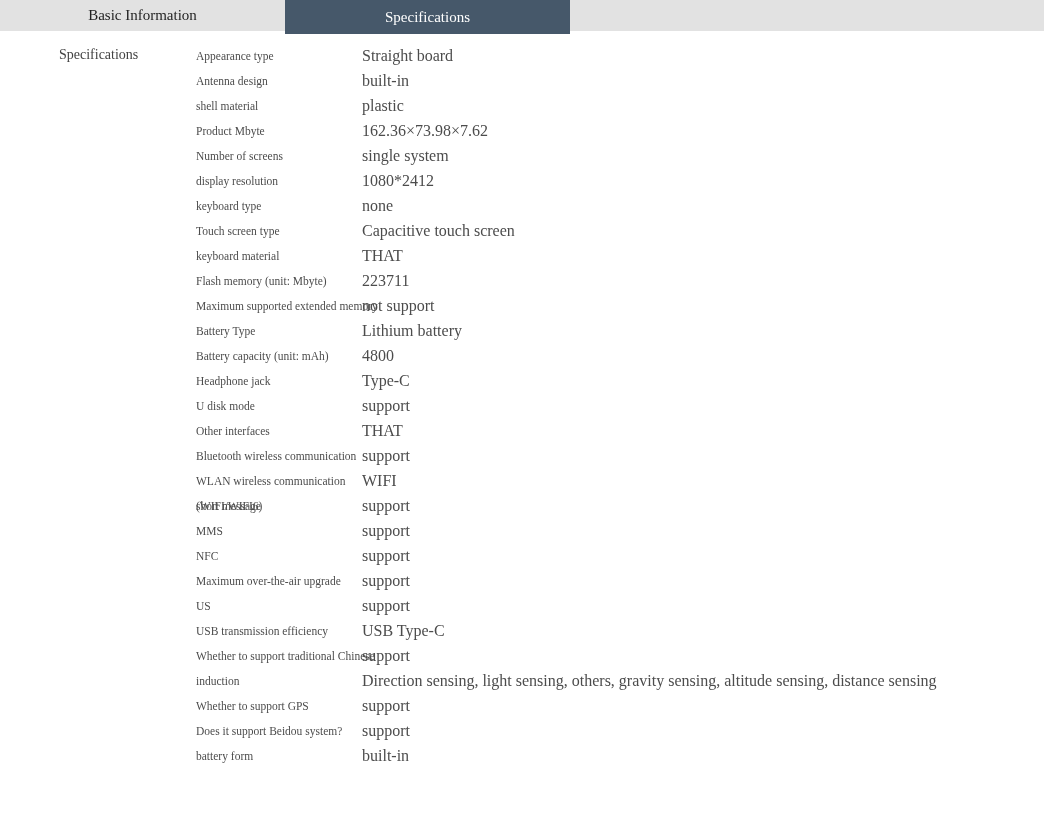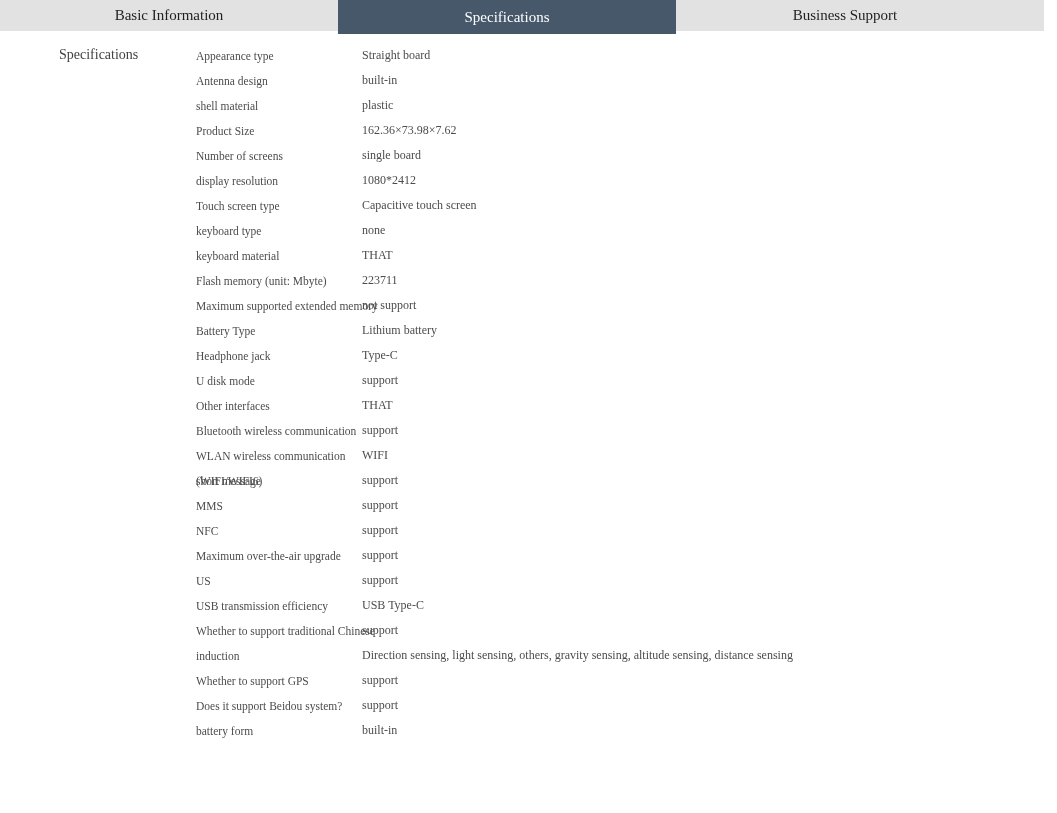--- a/index.html
+++ b/index.html
@@ -19,21 +19,21 @@
     position: absolute;
     top: 0;
     left: 0;
     width: 1044px;
     height: 31px;
     background: #e2e2e2;
     display: flex;
     align-items: flex-start;
   }
   .tab {
-    width: 338px;
+    width: 285px;
     height: 31px;
     display: flex;
     align-items: center;
     justify-content: center;
     font-size: 15px;
     color: #1f1f1f;
     cursor: pointer;
     box-sizing: border-box;
   }
   .tab.active {
@@ -74,84 +74,87 @@
     position: relative;
   }
   .spec-label .overlay-label {
     position: absolute;
     left: 0;
     top: 50%;
     transform: translateY(-50%);
     white-space: nowrap;
   }
   .spec-value {
-    font-size: 12px;
+    font-size: 16px;
     color: #4c4c4c;
     white-space: nowrap;
   }
 </style>
 </head>
 <body>
 
 <div class="tabbar">
   <div class="tab">Basic Information</div>
   <div class="tab active">Specifications</div>
-  <div class="tab">Business Support</div>
 </div>
 
 <div class="content">
   <div class="section-title">Specifications</div>
   <div class="spec-table" id="spec-table">
       <div class="spec-row">
         <div class="spec-label">Appearance type</div>
         <div class="spec-value">Straight board</div>
       </div>
       <div class="spec-row">
         <div class="spec-label">Antenna design</div>
         <div class="spec-value">built-in</div>
       </div>
       <div class="spec-row">
         <div class="spec-label">shell material</div>
         <div class="spec-value">plastic</div>
       </div>
       <div class="spec-row">
-        <div class="spec-label">Product Size</div>
+        <div class="spec-label">Product Mbyte</div>
         <div class="spec-value">162.36×73.98×7.62</div>
       </div>
       <div class="spec-row">
         <div class="spec-label">Number of screens</div>
-        <div class="spec-value">single board</div>
+        <div class="spec-value">single system</div>
       </div>
       <div class="spec-row">
         <div class="spec-label">display resolution</div>
         <div class="spec-value">1080*2412</div>
       </div>
       <div class="spec-row">
+        <div class="spec-label">keyboard type</div>
+        <div class="spec-value">none</div>
+      </div>
+      <div class="spec-row">
         <div class="spec-label">Touch screen type</div>
         <div class="spec-value">Capacitive touch screen</div>
       </div>
       <div class="spec-row">
-        <div class="spec-label">keyboard type</div>
-        <div class="spec-value">none</div>
-      </div>
-      <div class="spec-row">
         <div class="spec-label">keyboard material</div>
         <div class="spec-value">THAT</div>
       </div>
       <div class="spec-row">
         <div class="spec-label">Flash memory (unit: Mbyte)</div>
         <div class="spec-value">223711</div>
       </div>
       <div class="spec-row">
         <div class="spec-label">Maximum supported extended memory</div>
         <div class="spec-value">not support</div>
       </div>
       <div class="spec-row">
         <div class="spec-label">Battery Type</div>
         <div class="spec-value">Lithium battery</div>
+      </div>
+      <div class="spec-row">
+        <div class="spec-label">Battery capacity (unit: mAh)</div>
+        <div class="spec-value">4800</div>
       </div>
       <div class="spec-row">
         <div class="spec-label">Headphone jack</div>
         <div class="spec-value">Type-C</div>
       </div>
       <div class="spec-row">
         <div class="spec-label">U disk mode</div>
         <div class="spec-value">support</div>
       </div>
       <div class="spec-row">

